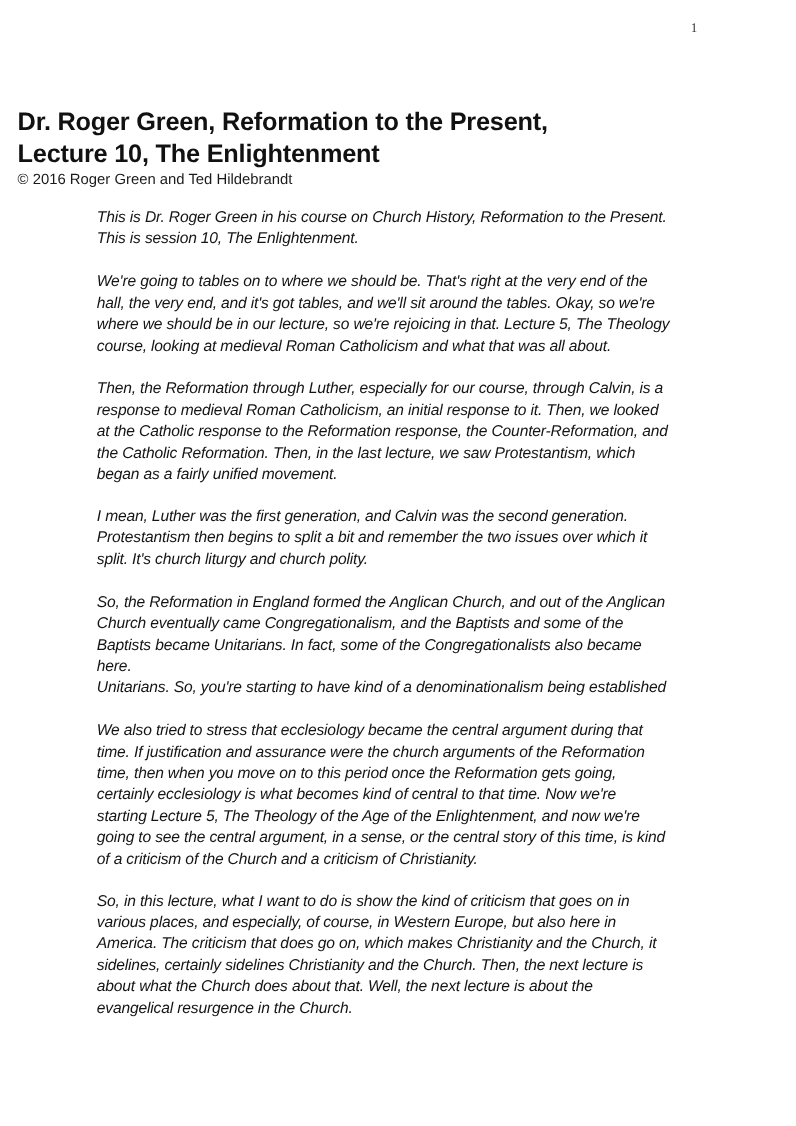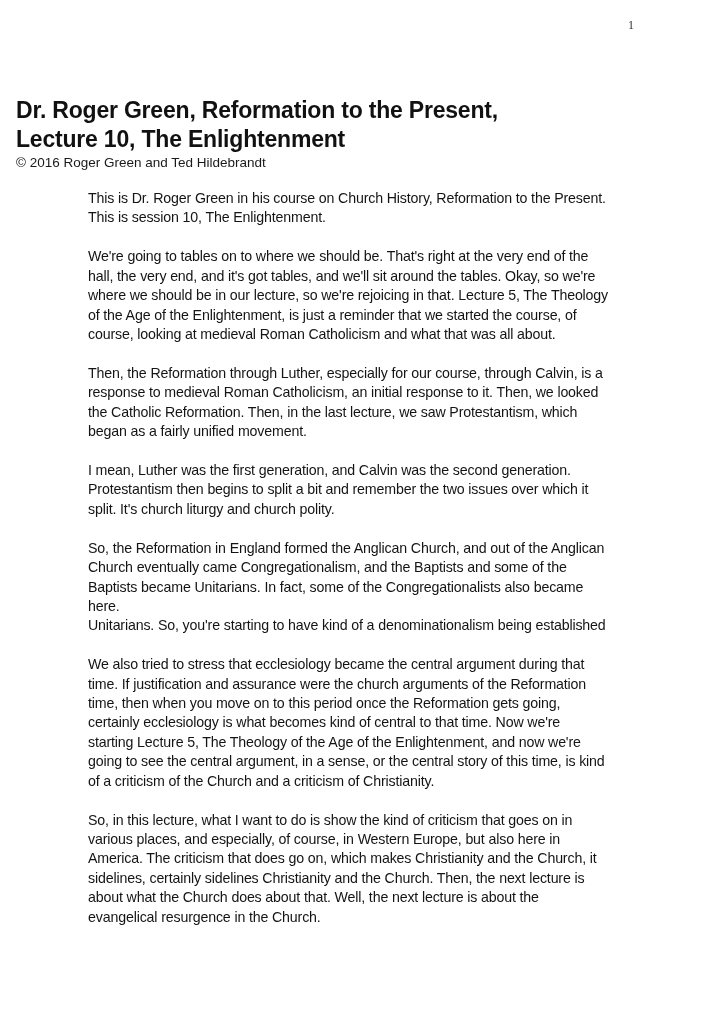--- a/index.html
+++ b/index.html
@@ -45,20 +45,21 @@
       margin-top: 0px;
     }
     .body-text {
       position: absolute;
       top: 189px;
       left: 88px;
       width: 560px;
     }
     .para {
       margin: 0 0 19.5px 0;
+      font-style: italic;
     }
     .line {
       font-size: 14.2px;
       line-height: 19.4px;
       white-space: nowrap;
       color: #141414;
       letter-spacing: -0.15px;
     }
   </style>
 </head>
@@ -75,27 +76,27 @@
 <div class="body-text">
   <div class="para">
     <div class="line">This is Dr. Roger Green in his course on Church History, Reformation to the Present.</div>
     <div class="line">This is session 10, The Enlightenment.</div>
   </div>
 
   <div class="para">
     <div class="line">We're going to tables on to where we should be. That's right at the very end of the</div>
     <div class="line">hall, the very end, and it's got tables, and we'll sit around the tables. Okay, so we're</div>
     <div class="line">where we should be in our lecture, so we're rejoicing in that. Lecture 5, The Theology</div>
-    <div class="line">of the Age of the Enlightenment, is just a reminder that we started the course, of</div>
     <div class="line">course, looking at medieval Roman Catholicism and what that was all about.</div>
   </div>
 
   <div class="para">
     <div class="line">Then, the Reformation through Luther, especially for our course, through Calvin, is a</div>
     <div class="line">response to medieval Roman Catholicism, an initial response to it. Then, we looked</div>
+    <div class="line">at the Catholic response to the Reformation response, the Counter-Reformation, and</div>
     <div class="line">the Catholic Reformation. Then, in the last lecture, we saw Protestantism, which</div>
     <div class="line">began as a fairly unified movement.</div>
   </div>
 
   <div class="para">
     <div class="line">I mean, Luther was the first generation, and Calvin was the second generation.</div>
     <div class="line">Protestantism then begins to split a bit and remember the two issues over which it</div>
     <div class="line">split. It's church liturgy and church polity.</div>
   </div>
 

